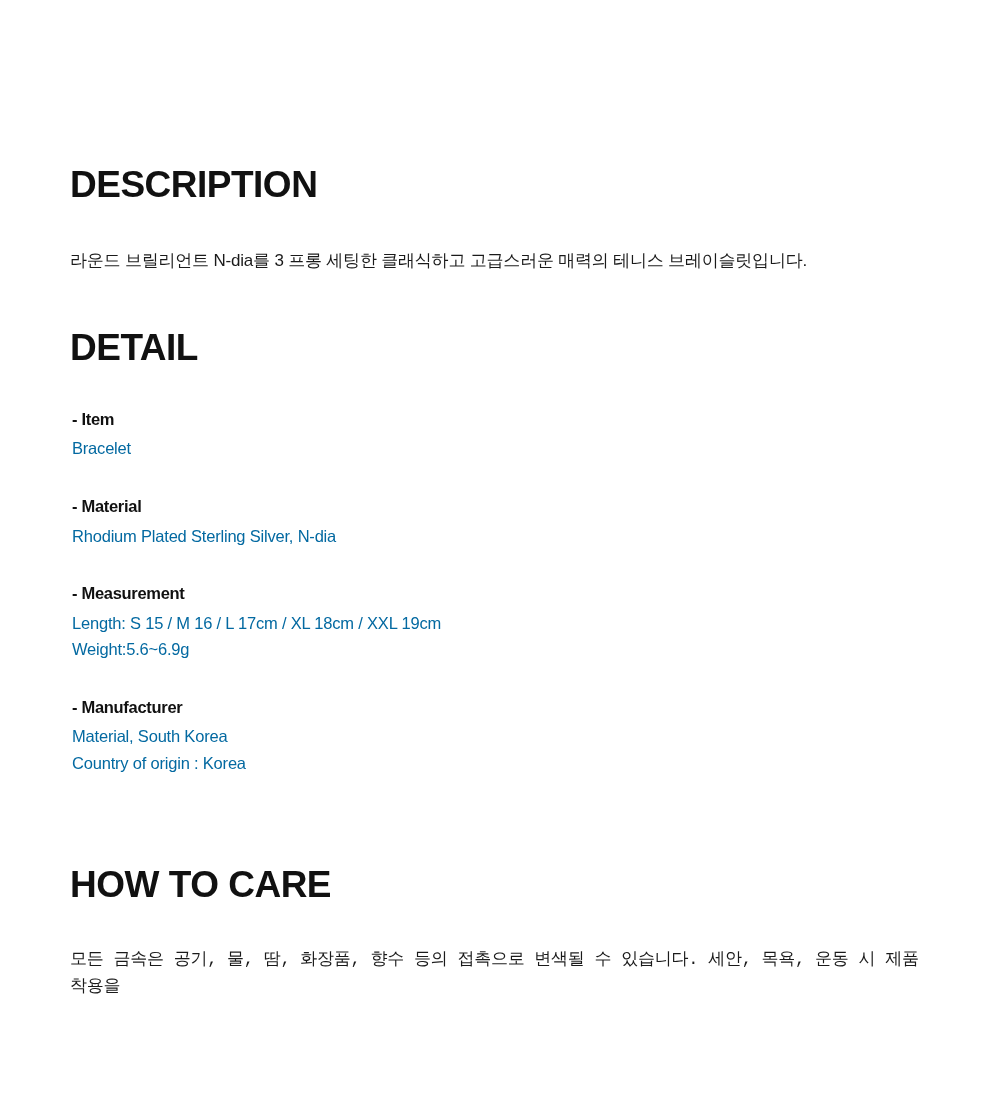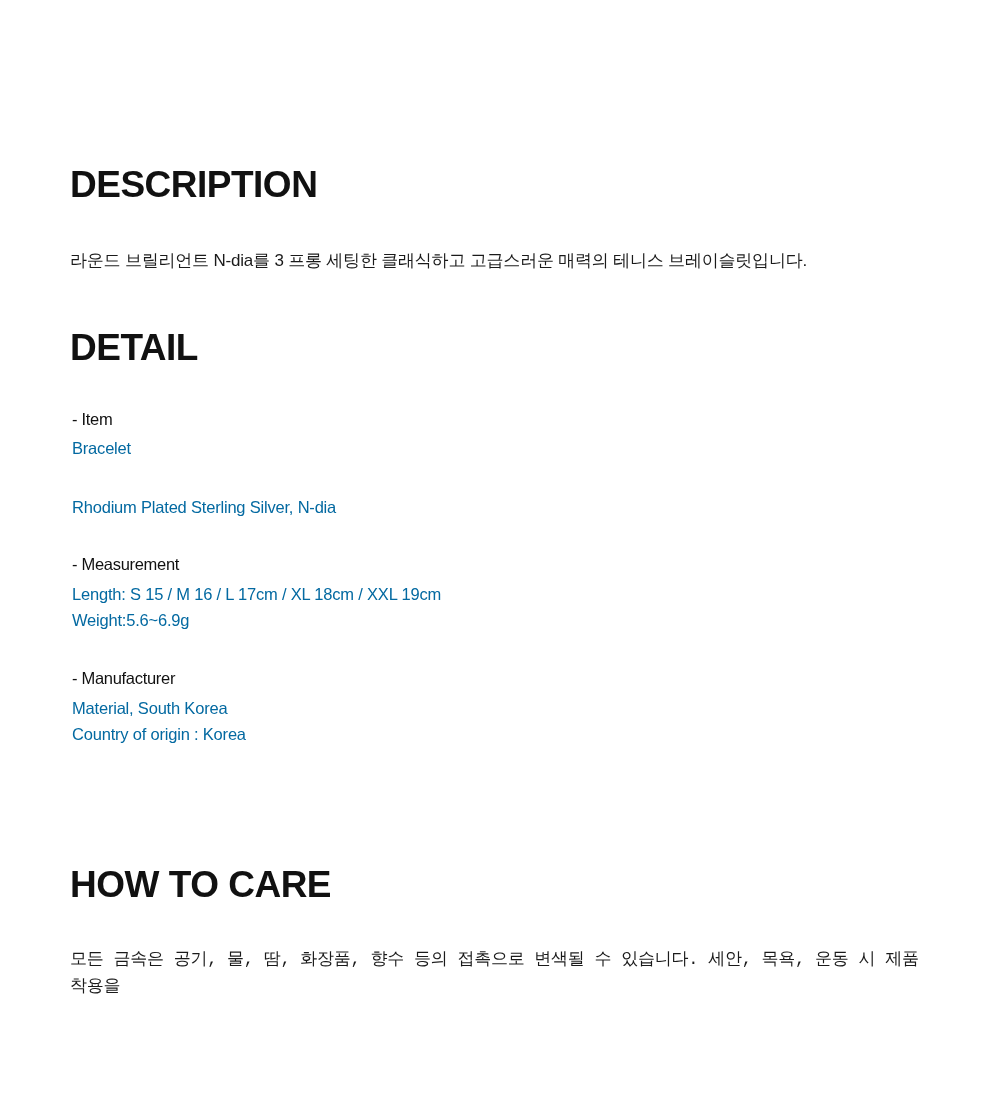--- a/index.html
+++ b/index.html
@@ -55,21 +55,21 @@
     margin-bottom: 38px;
   }
   .detail-group {
     margin-bottom: 32px;
   }
   .detail-group:last-child {
     margin-bottom: 0;
   }
   .detail-label {
     font-size: 16.5px;
-    font-weight: normal;
+    font-weight: bold;
     line-height: 1.5;
     margin: 0 0 4px 2px;
     letter-spacing: -0.3px;
     color: #111111;
   }
   .detail-line {
     font-size: 16.5px;
     line-height: 1.6;
     margin: 0 0 0 2px;
     letter-spacing: -0.2px;
@@ -105,20 +105,21 @@
 
   <section class="detail-block">
     <h2 class="section-heading">DETAIL</h2>
 
     <div class="detail-group">
       <p class="detail-label">- Item</p>
       <p class="detail-line">Bracelet</p>
     </div>
 
     <div class="detail-group">
+      <p class="detail-label">- Material</p>
       <p class="detail-line">Rhodium Plated Sterling Silver, N-dia</p>
     </div>
 
     <div class="detail-group">
       <p class="detail-label">- Measurement</p>
       <p class="detail-line">Length: S 15 / M 16 / L 17cm / XL 18cm / XXL 19cm</p>
       <p class="detail-line">Weight:5.6~6.9g</p>
     </div>
 
     <div class="detail-group">

